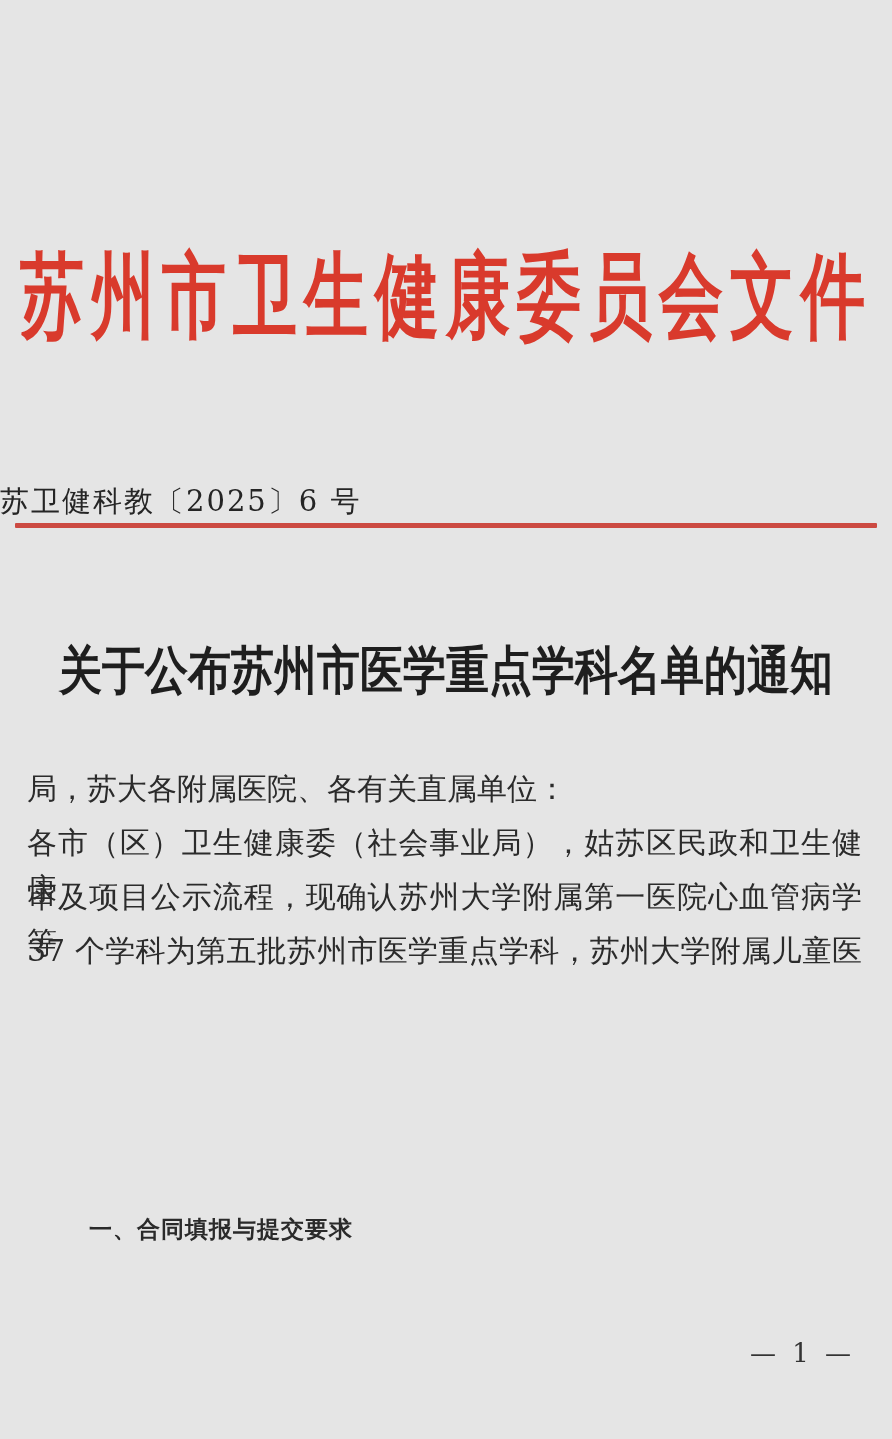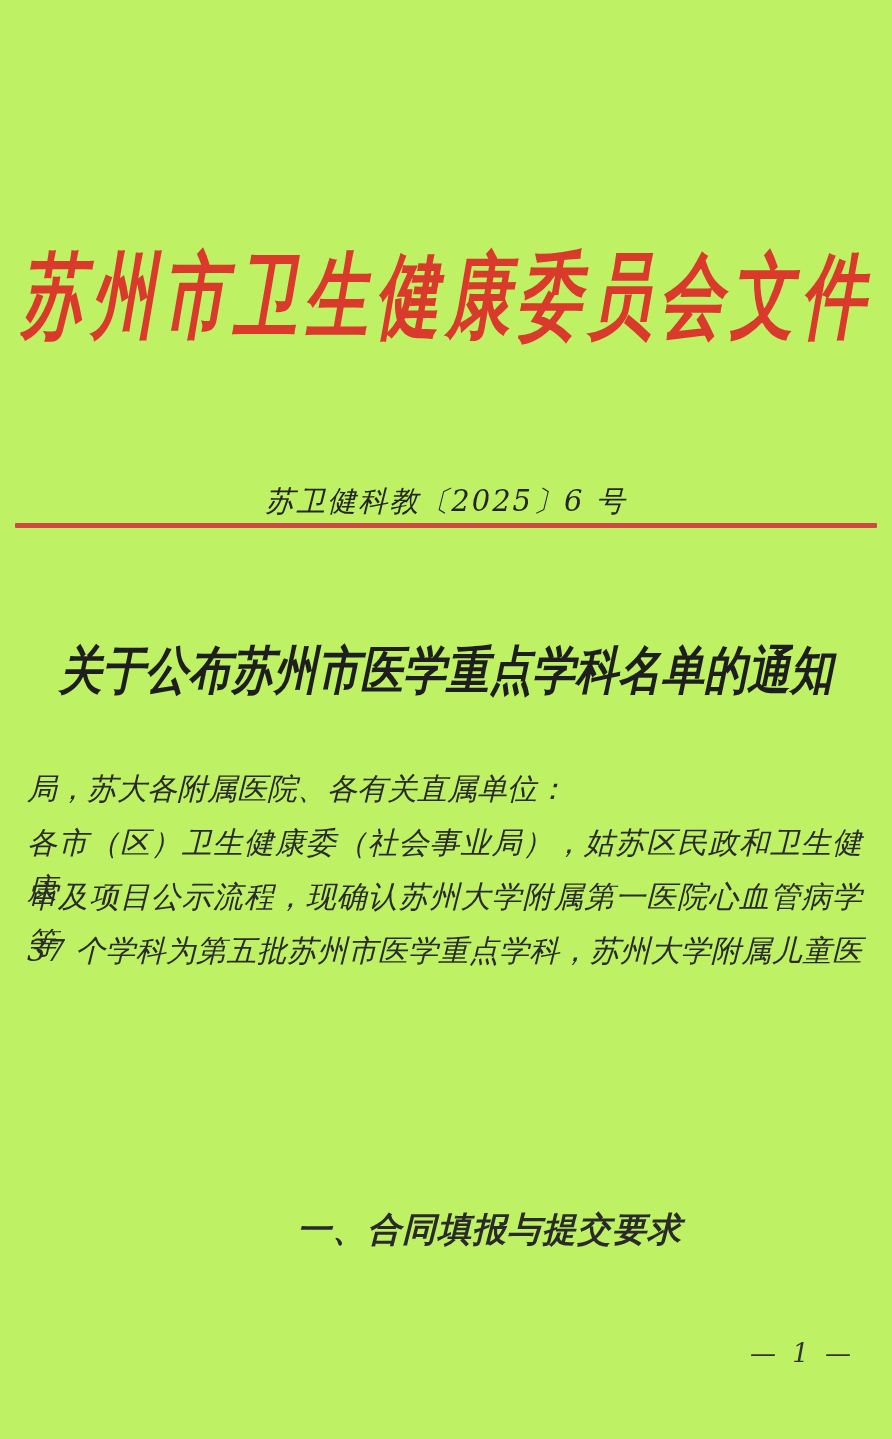--- a/index.html
+++ b/index.html
@@ -3,23 +3,22 @@
 <meta charset="utf-8">
 <style>
   * { margin: 0; padding: 0; box-sizing: border-box; }
   html, body { width: 892px; background: #ffffff; }
   body { font-family: "DejaVu Serif", "Liberation Serif", serif; }
 
   .page {
     position: relative;
     width: 892px;
     height: 1439px;
-    background: #bef264;
+    background: #e5e5e5;
     overflow: hidden;
-    font-style: italic;
   }
 
   
   .agency-title {
     position: absolute;
     top: 250px;
     left: 0;
     width: 892px;
     text-align: center;
     font-size: 64px;
@@ -32,21 +31,21 @@
     white-space: nowrap;
     font-family: "DejaVu Serif", "Liberation Serif", serif;
   }
 
   
   .doc-number {
     position: absolute;
     top: 484px;
     left: 0;
     width: 892px;
-    text-align: center;
+    text-align: left;
     font-size: 29px;
     line-height: 34px;
     color: #252525;
     letter-spacing: 2px;
   }
 
   
   .red-divider {
     position: absolute;
     top: 523px;
@@ -92,30 +91,29 @@
     white-space: normal;
     text-align: justify;
     text-align-last: justify;
   }
   .line.indent { text-indent: 2em; }
 
   
   .section-heading {
     position: absolute;
     top: 1208px;
-    left: 41px;
+    left: 27px;
     width: 835px;
     padding-left: 62px;
-    font-size: 34px;
+    font-size: 23px;
     line-height: 42px;
     font-weight: 700;
     color: #2a2a2a;
     font-family: "DejaVu Sans", "Liberation Sans", sans-serif;
     letter-spacing: 1px;
-    text-align: center;
   }
 
   
   .page-number {
     position: absolute;
     top: 1338px;
     right: 37px;
     font-size: 26px;
     line-height: 30px;
     color: #333333;

